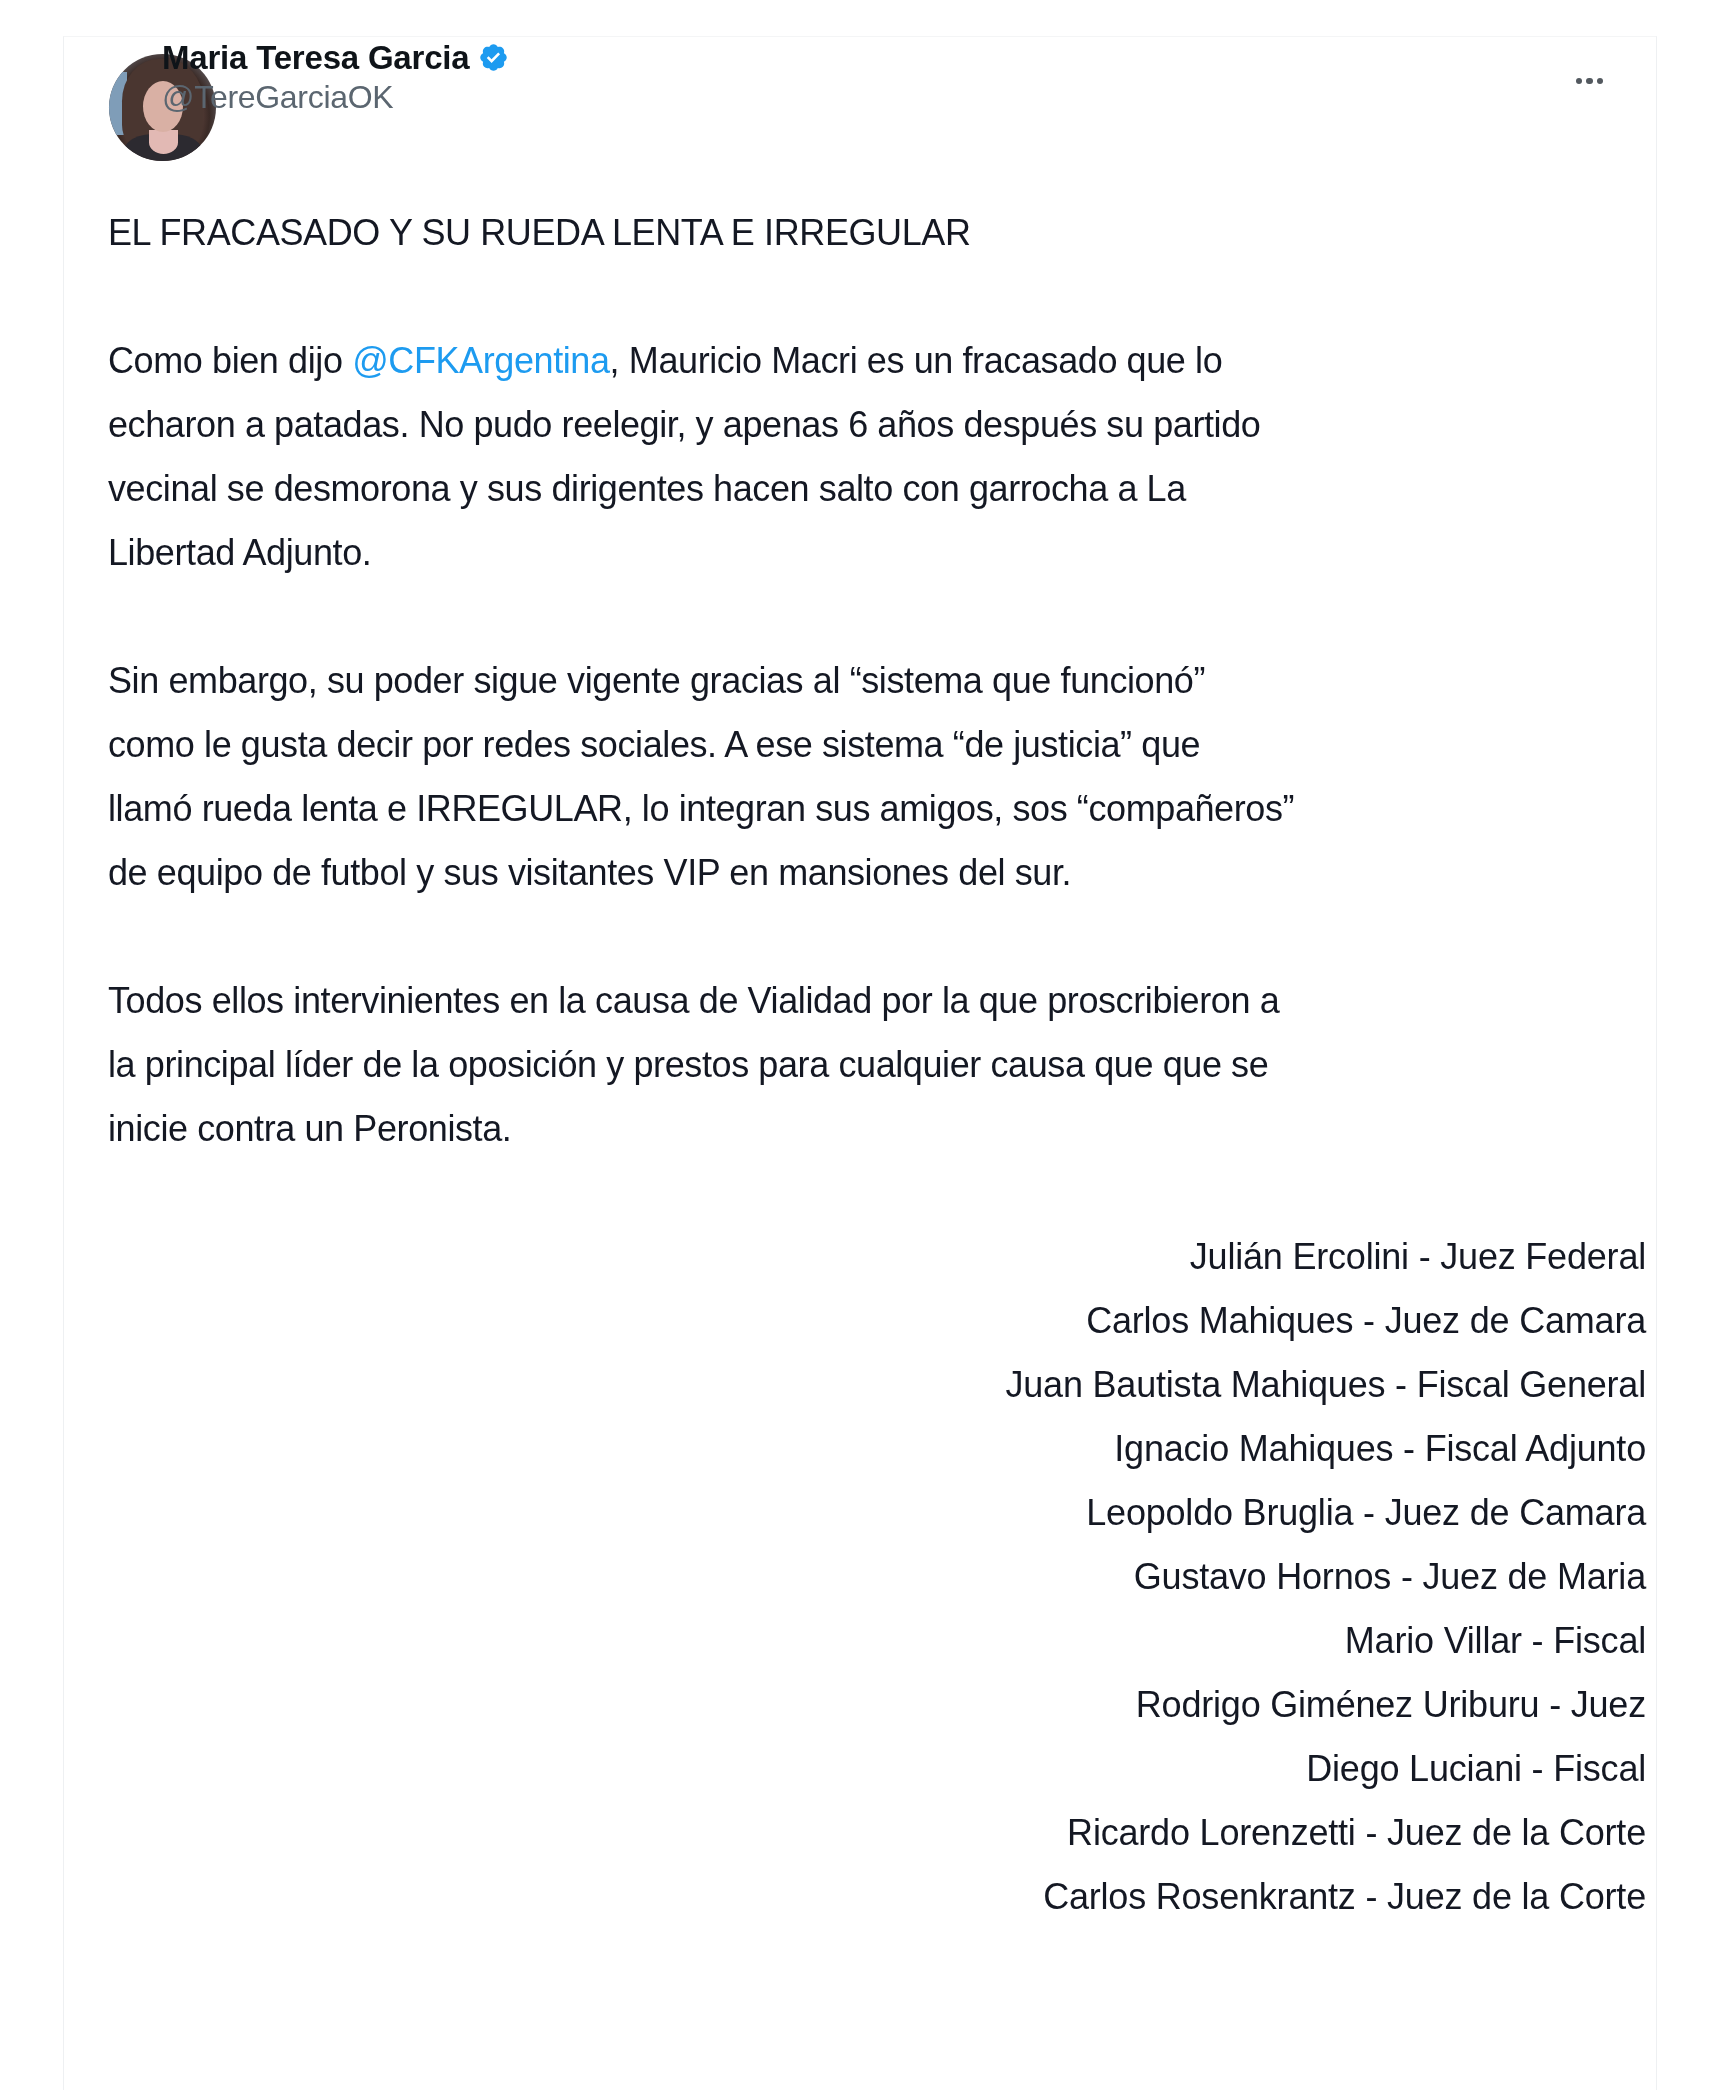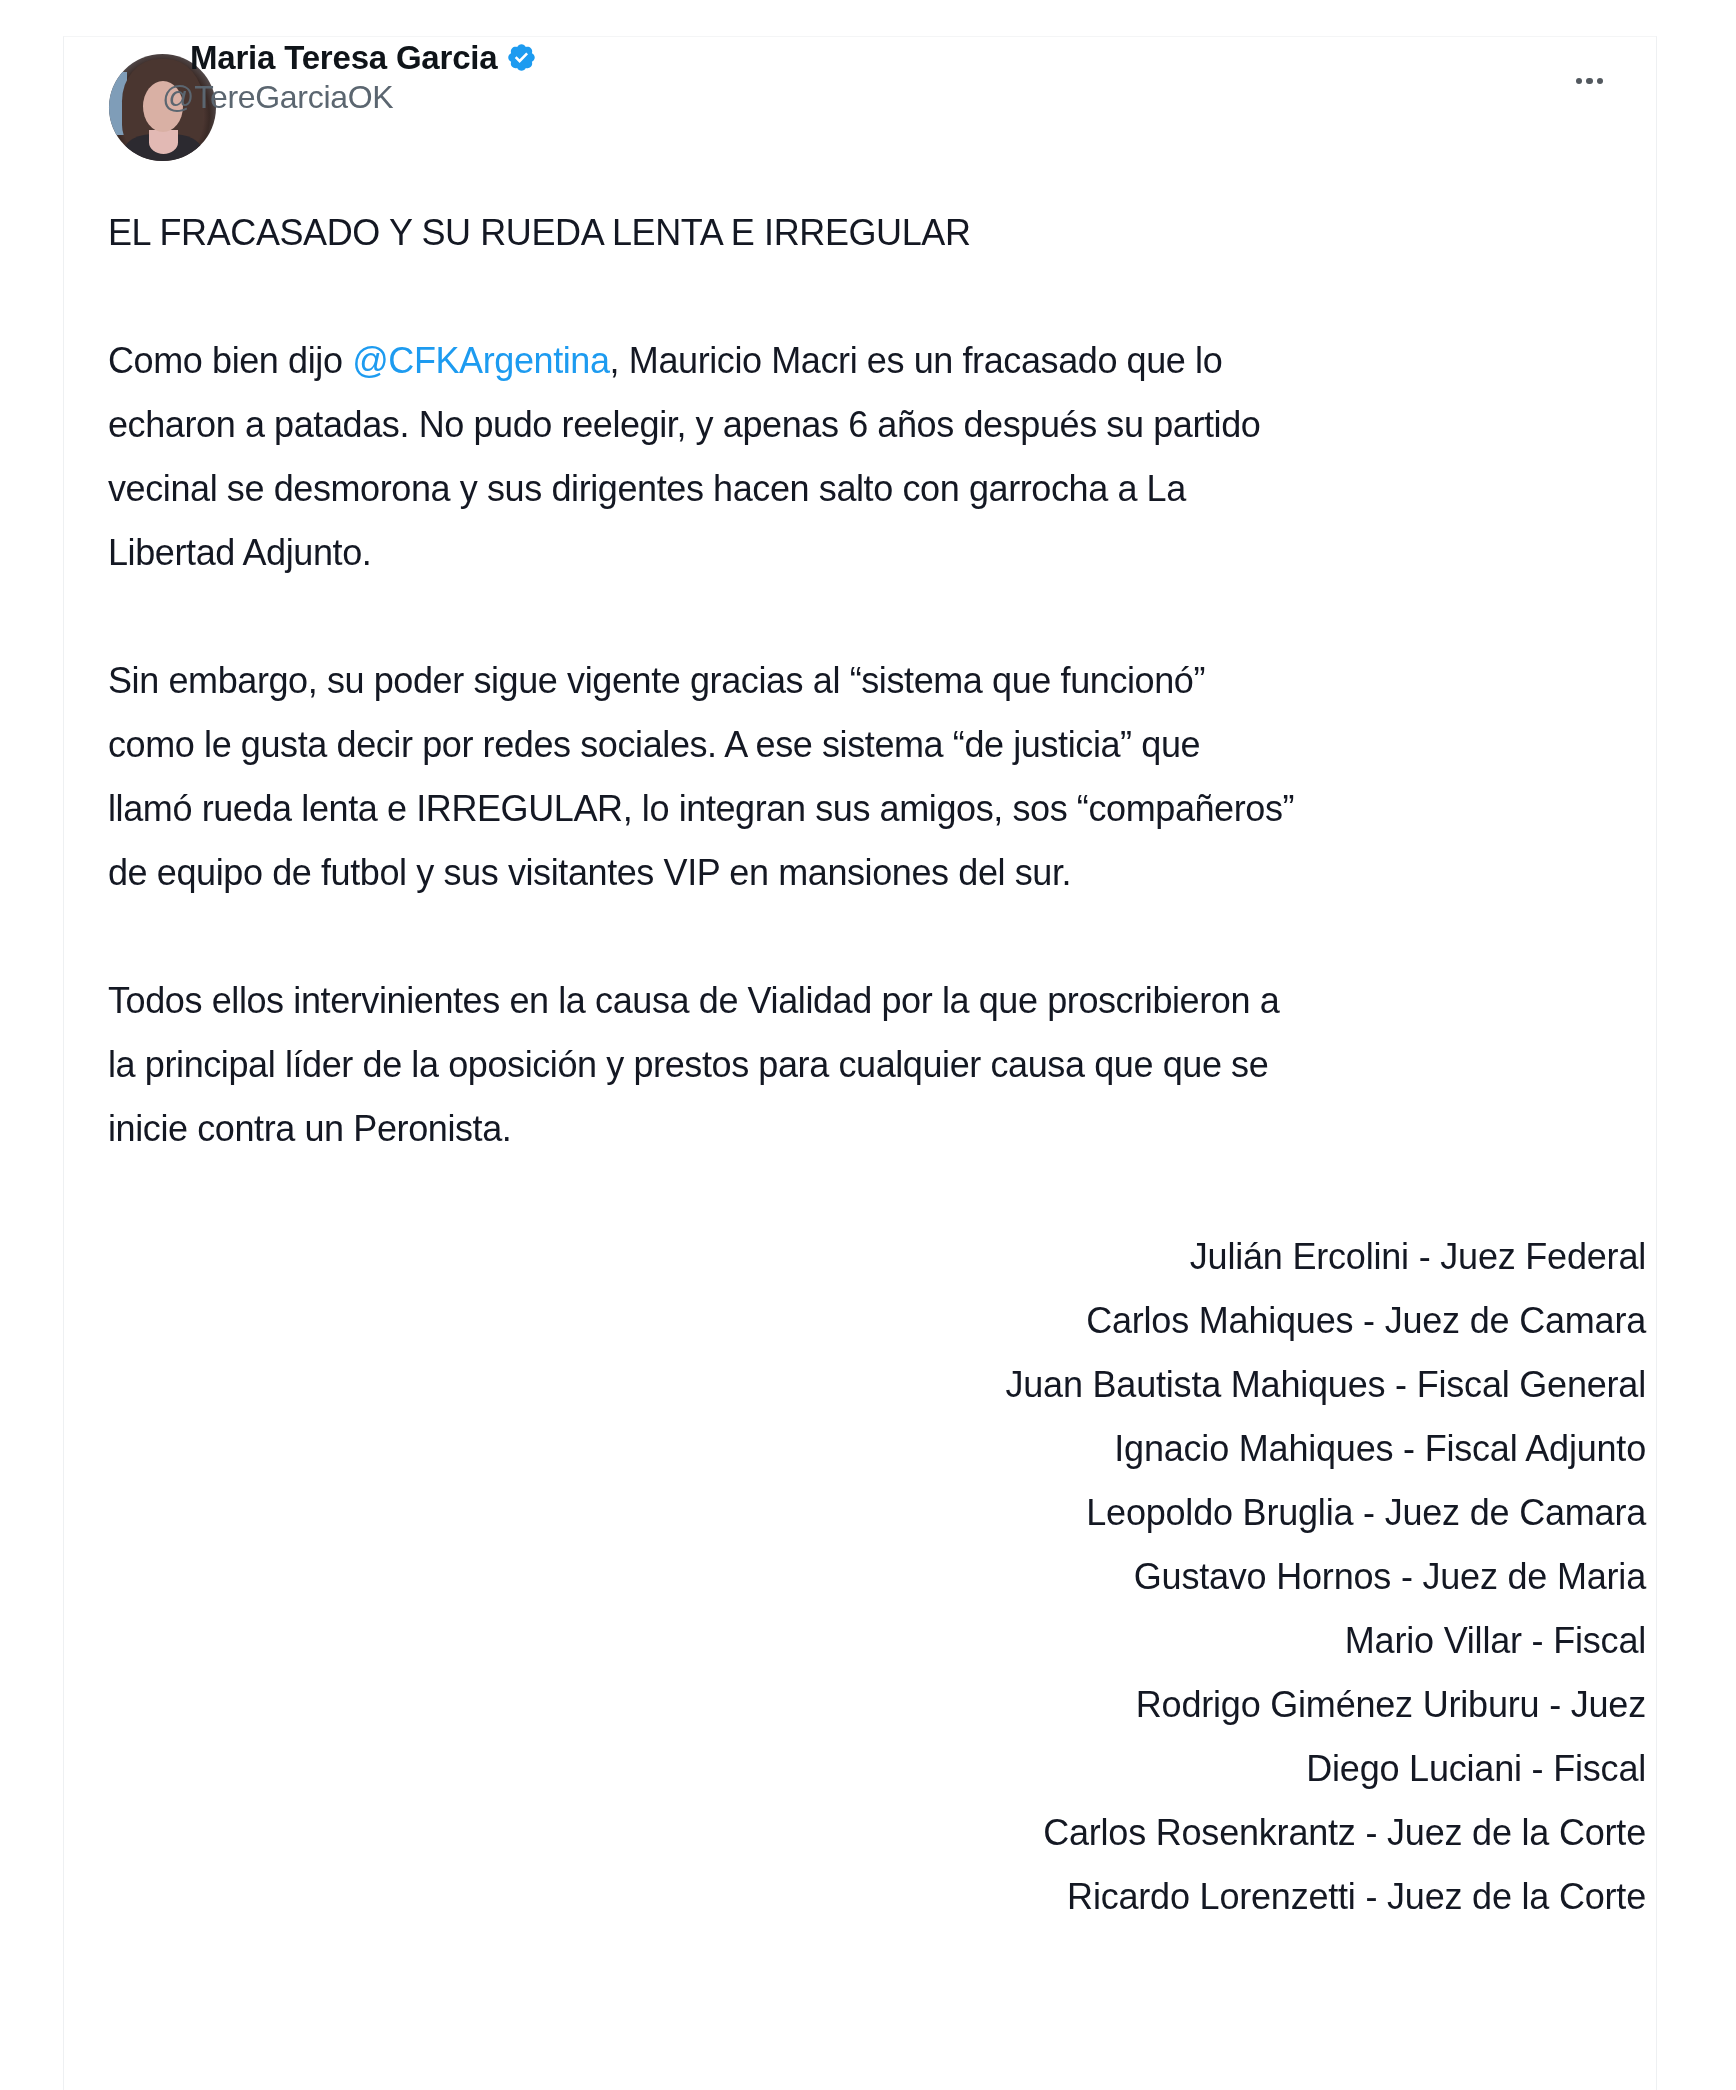--- a/index.html
+++ b/index.html
@@ -72,21 +72,20 @@
     background: #7f9db8;
   }
   .header-name {
     position: absolute;
     left: 98px;
     top: 2.7px;
     height: 36px;
     display: flex;
     align-items: center;
     gap: 9px;
-    margin-left: 28px;
   }
   .name {
     font-family: "Liberation Sans", sans-serif;
     font-weight: bold;
     font-size: 33px;
     color: #0f1419;
     letter-spacing: -0.2px;
     white-space: nowrap;
   }
   .verified {
@@ -209,18 +208,18 @@
     <div>
       <span class="list-line">Julián Ercolini - Juez Federal</span>
       <span class="list-line">Carlos Mahiques - Juez de Camara</span>
       <span class="list-line">Juan Bautista Mahiques - Fiscal General</span>
       <span class="list-line">Ignacio Mahiques - Fiscal Adjunto</span>
       <span class="list-line">Leopoldo Bruglia - Juez de Camara</span>
       <span class="list-line">Gustavo Hornos - Juez de Maria</span>
       <span class="list-line">Mario Villar - Fiscal</span>
       <span class="list-line">Rodrigo Giménez Uriburu - Juez</span>
       <span class="list-line">Diego Luciani - Fiscal</span>
+      <span class="list-line">Ricardo Lorenzetti - Juez de la Corte</span>
       <span class="list-line">Carlos Rosenkrantz - Juez de la Corte</span>
-      <span class="list-line">Ricardo Lorenzetti - Juez de la Corte</span>
     </div>
   </div>
 </div>
 
 
 </body></html>

